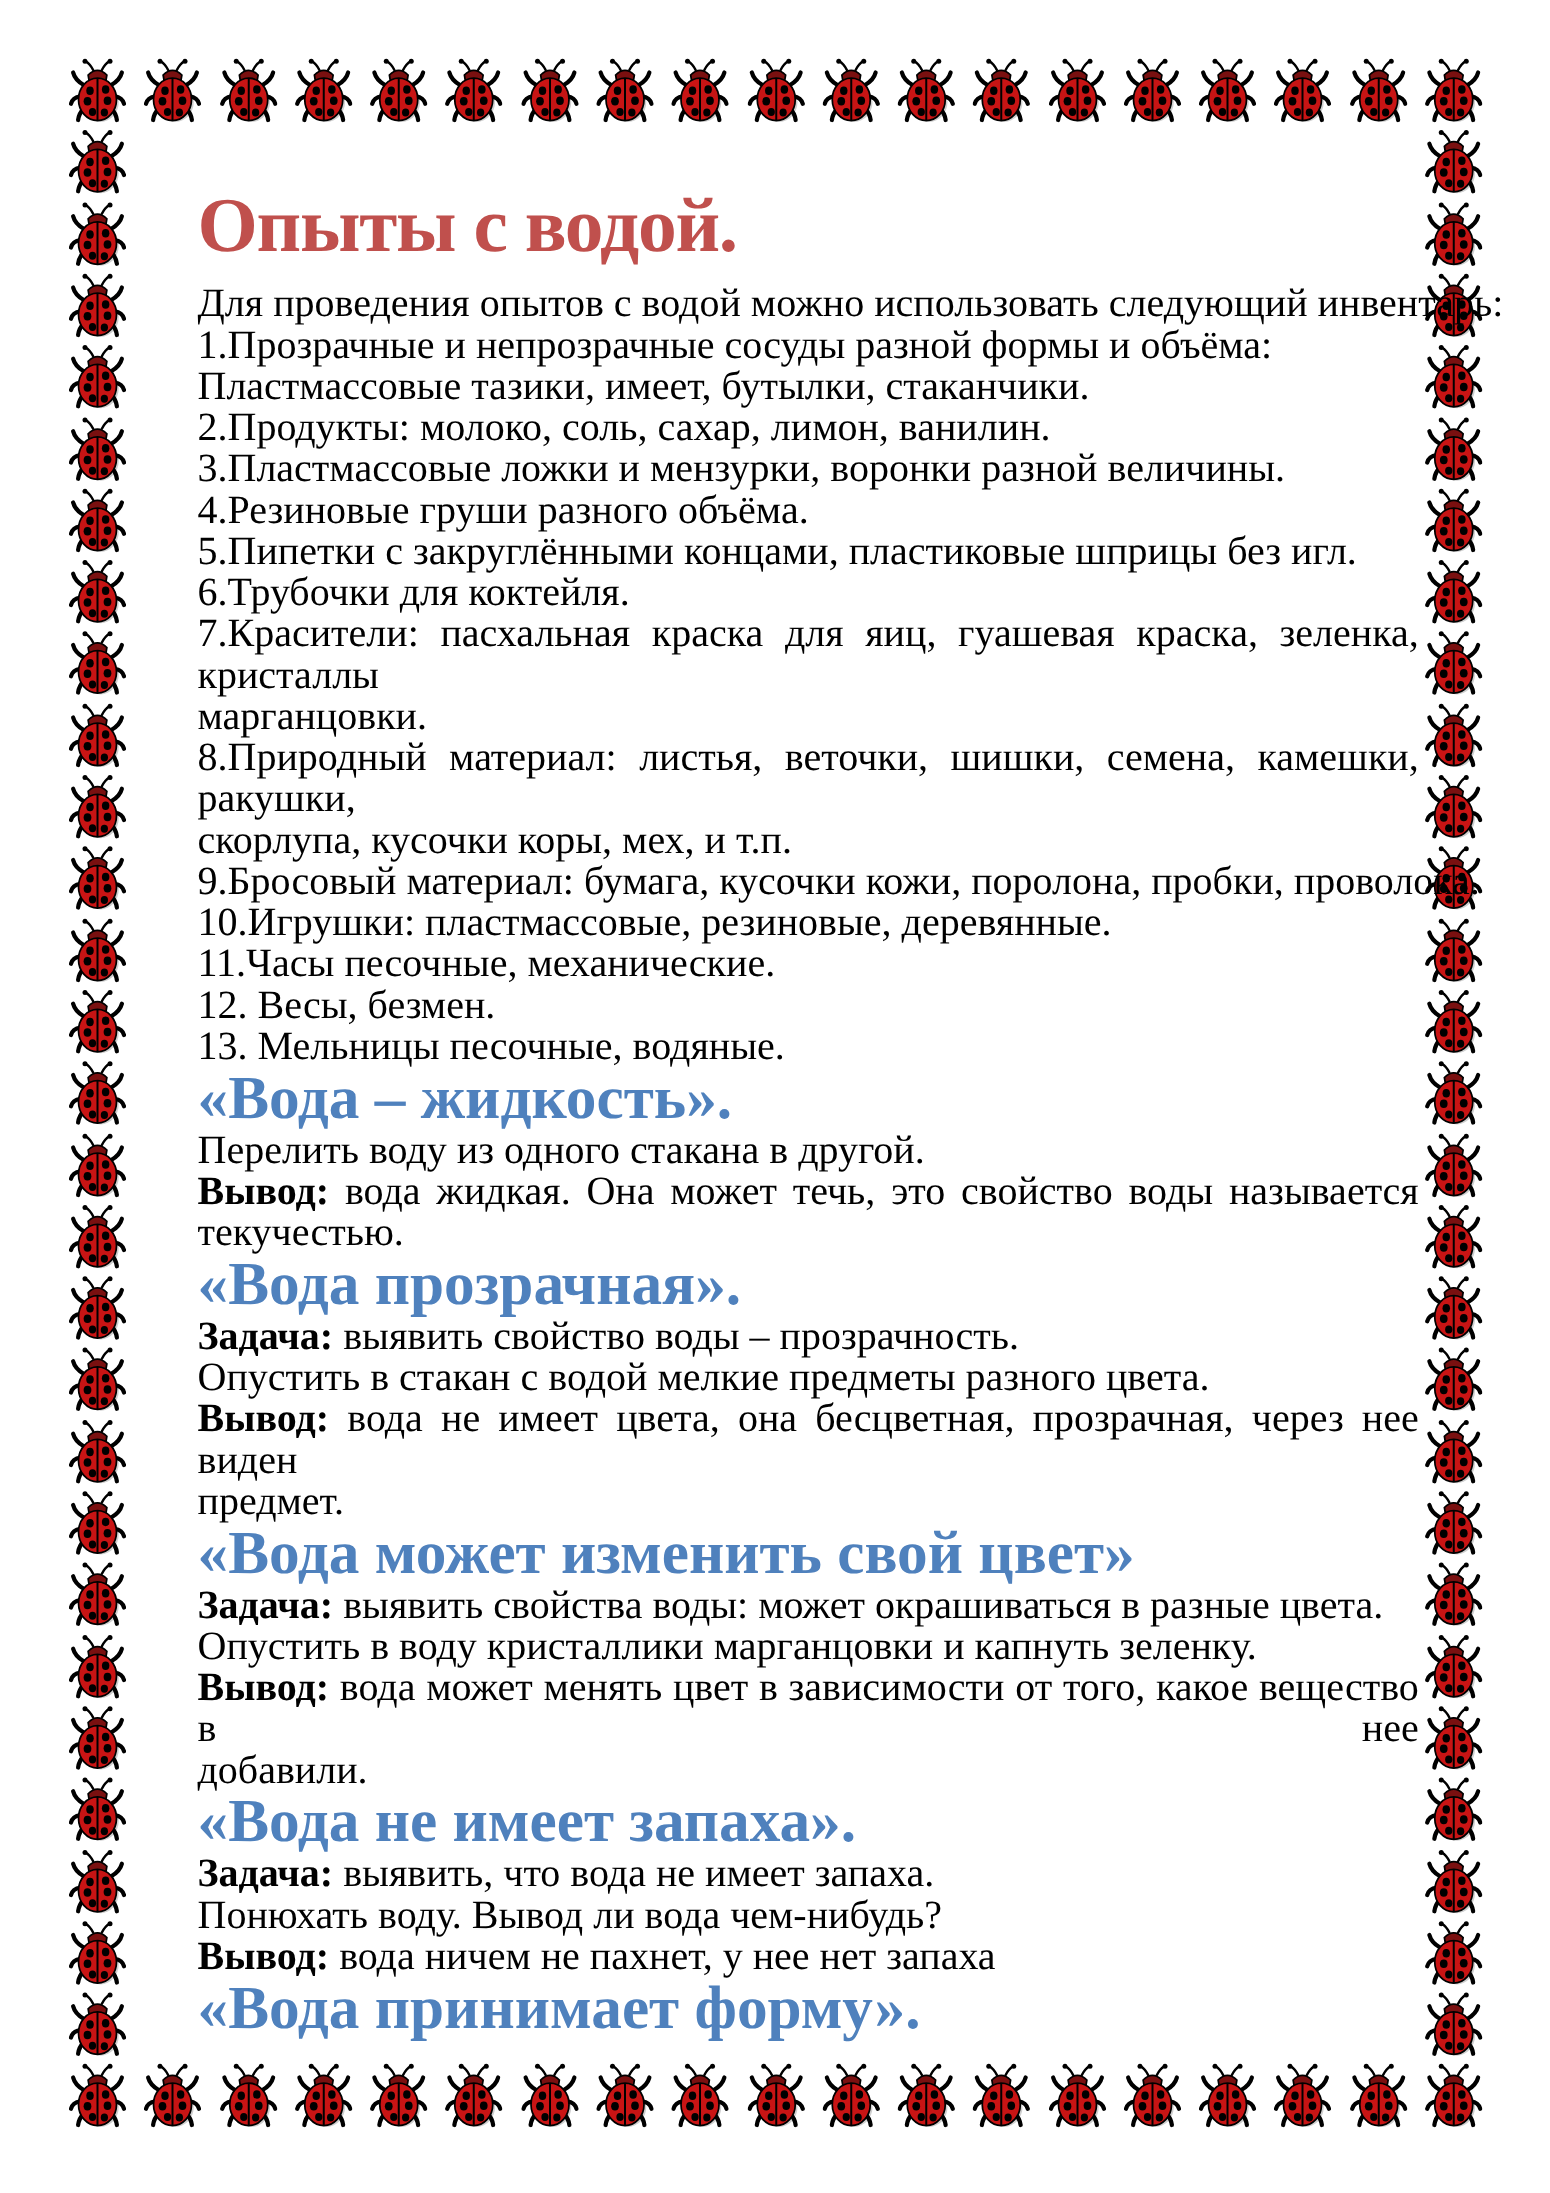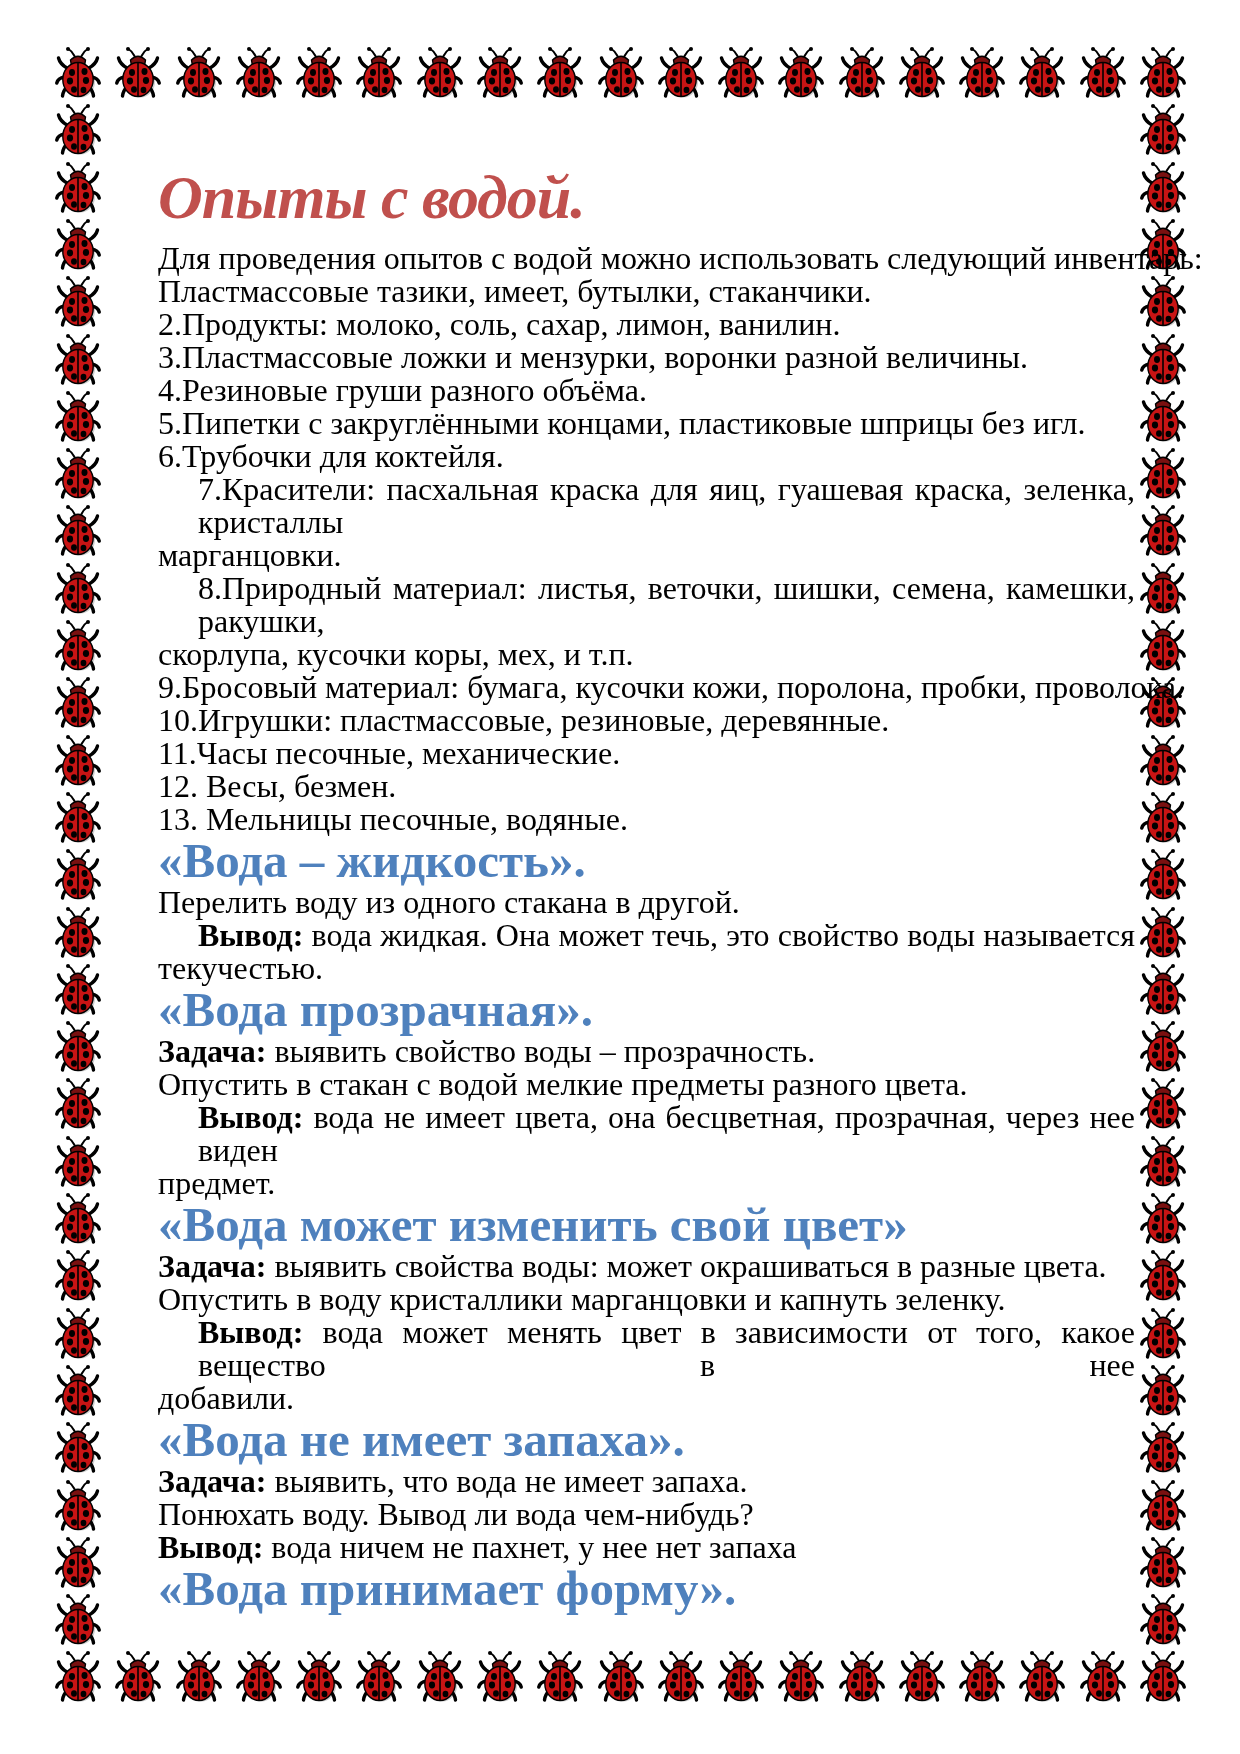--- a/index.html
+++ b/index.html
@@ -15,42 +15,40 @@
     position:absolute;
     left:158px;top:150px;
     width:977px;
   }
   .title{
     font-weight:bold;
     font-size:62px;
     line-height:62px;
     letter-spacing:-1px;
     color:var(--title-color,#c0504d);
-    margin:16px 0 14px 0;
+    margin:0 0 14px 0;
     white-space:nowrap;
-    font-style:italic;
   }
   .heading{
     font-weight:bold;
     font-size:49px;
     line-height:42px;
     color:var(--heading-color,#4f81bd);
     margin:4px 0 4px 0;
     white-space:nowrap;
   }
   .line{
     font-size:32px;
     line-height:33px;
     white-space:nowrap;
   }
   .line.just{
     white-space:normal;
     text-align:justify;
     text-align-last:justify;
-    margin-left:40px;
     -moz-text-align-last:justify;
   }
   .line b{font-weight:bold;}
   #border{position:absolute;left:0;top:0;width:1240px;height:1754px;pointer-events:none;}
   .bug{position:absolute;width:46px;height:54px;}
   .defs{position:absolute;width:0;height:0;overflow:hidden;}
 </style>
 </head>
 <body>
 
@@ -362,20 +360,21 @@
         <use href="#ladybug-symbol"></use>
       </svg>
       <svg class="bug" viewBox="0 0 46 54" style="left: 1140px; top: 1593.1px;">
         <use href="#ladybug-symbol"></use>
       </svg>
     </div>
 
   <div id="content">
       <div class="title">Опыты с водой.</div>
       <div class="line">Для проведения опытов с водой можно использовать следующий инвентарь:</div>
+      <div class="line">1.Прозрачные и непрозрачные сосуды разной формы и объёма:</div>
       <div class="line">Пластмассовые тазики, имеет, бутылки, стаканчики.</div>
       <div class="line">2.Продукты: молоко, соль, сахар, лимон, ванилин.</div>
       <div class="line">3.Пластмассовые ложки и мензурки, воронки разной величины.</div>
       <div class="line">4.Резиновые груши разного объёма.</div>
       <div class="line">5.Пипетки с закруглёнными концами, пластиковые шприцы без игл.</div>
       <div class="line">6.Трубочки для коктейля.</div>
       <div class="line just">7.Красители: пасхальная краска для яиц, гуашевая краска, зеленка, кристаллы</div>
       <div class="line">марганцовки.</div>
       <div class="line just">8.Природный материал: листья, веточки, шишки, семена, камешки, ракушки,</div>
       <div class="line">скорлупа, кусочки коры, мех, и т.п.</div>

